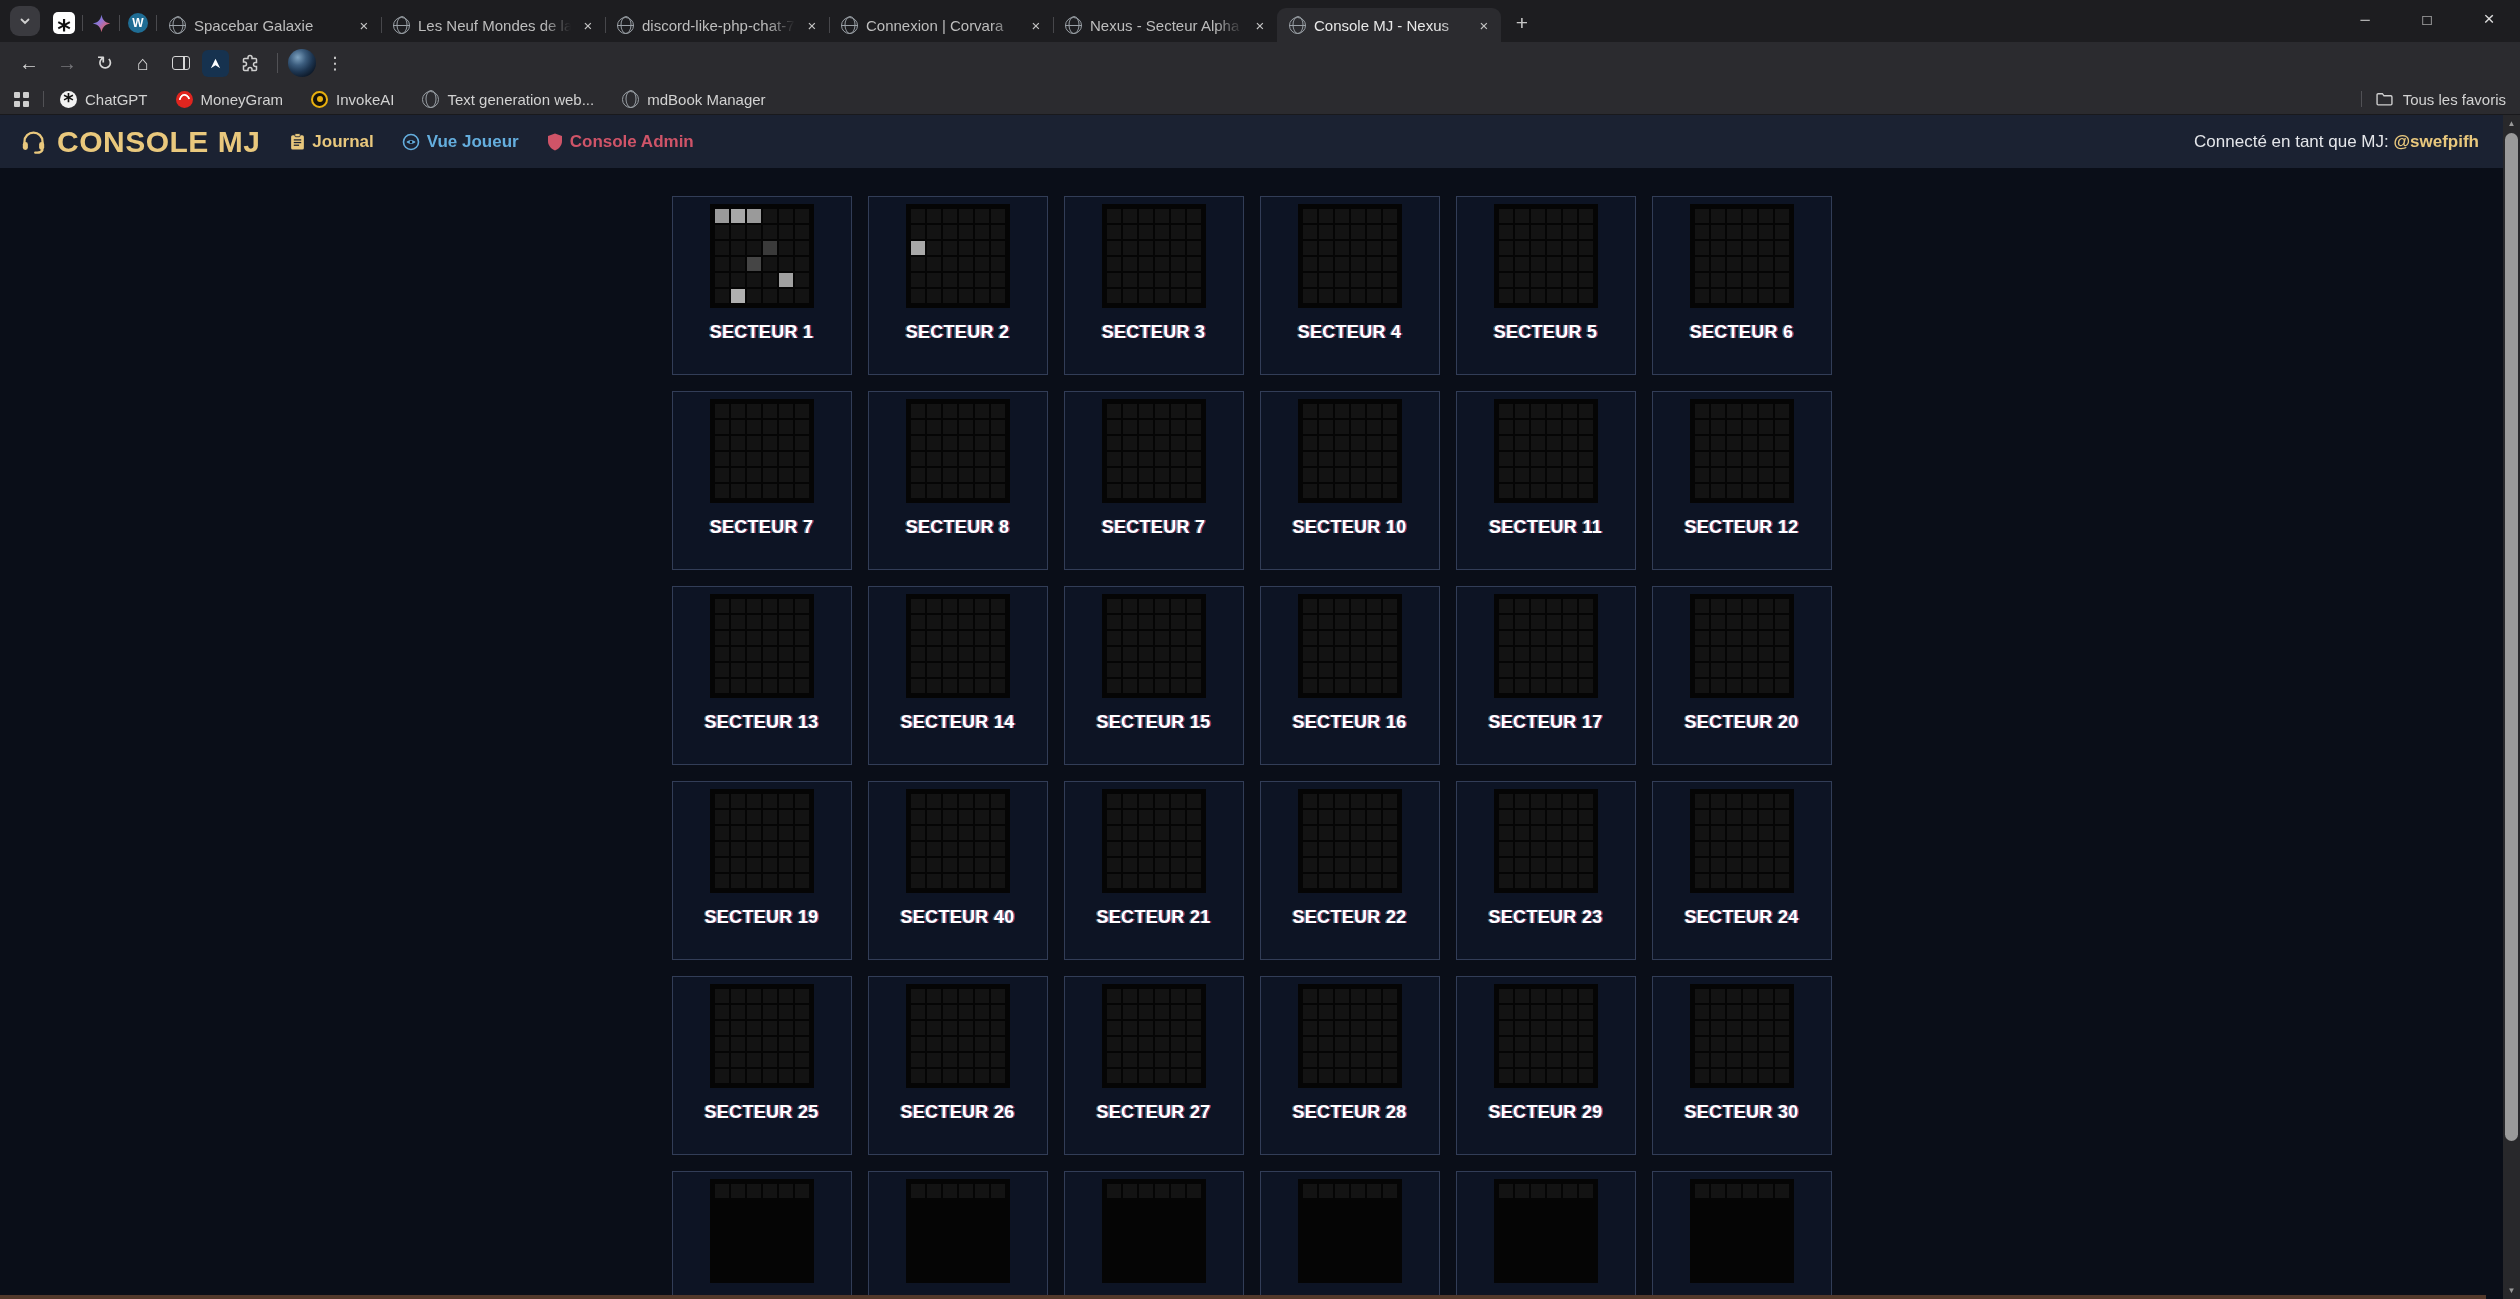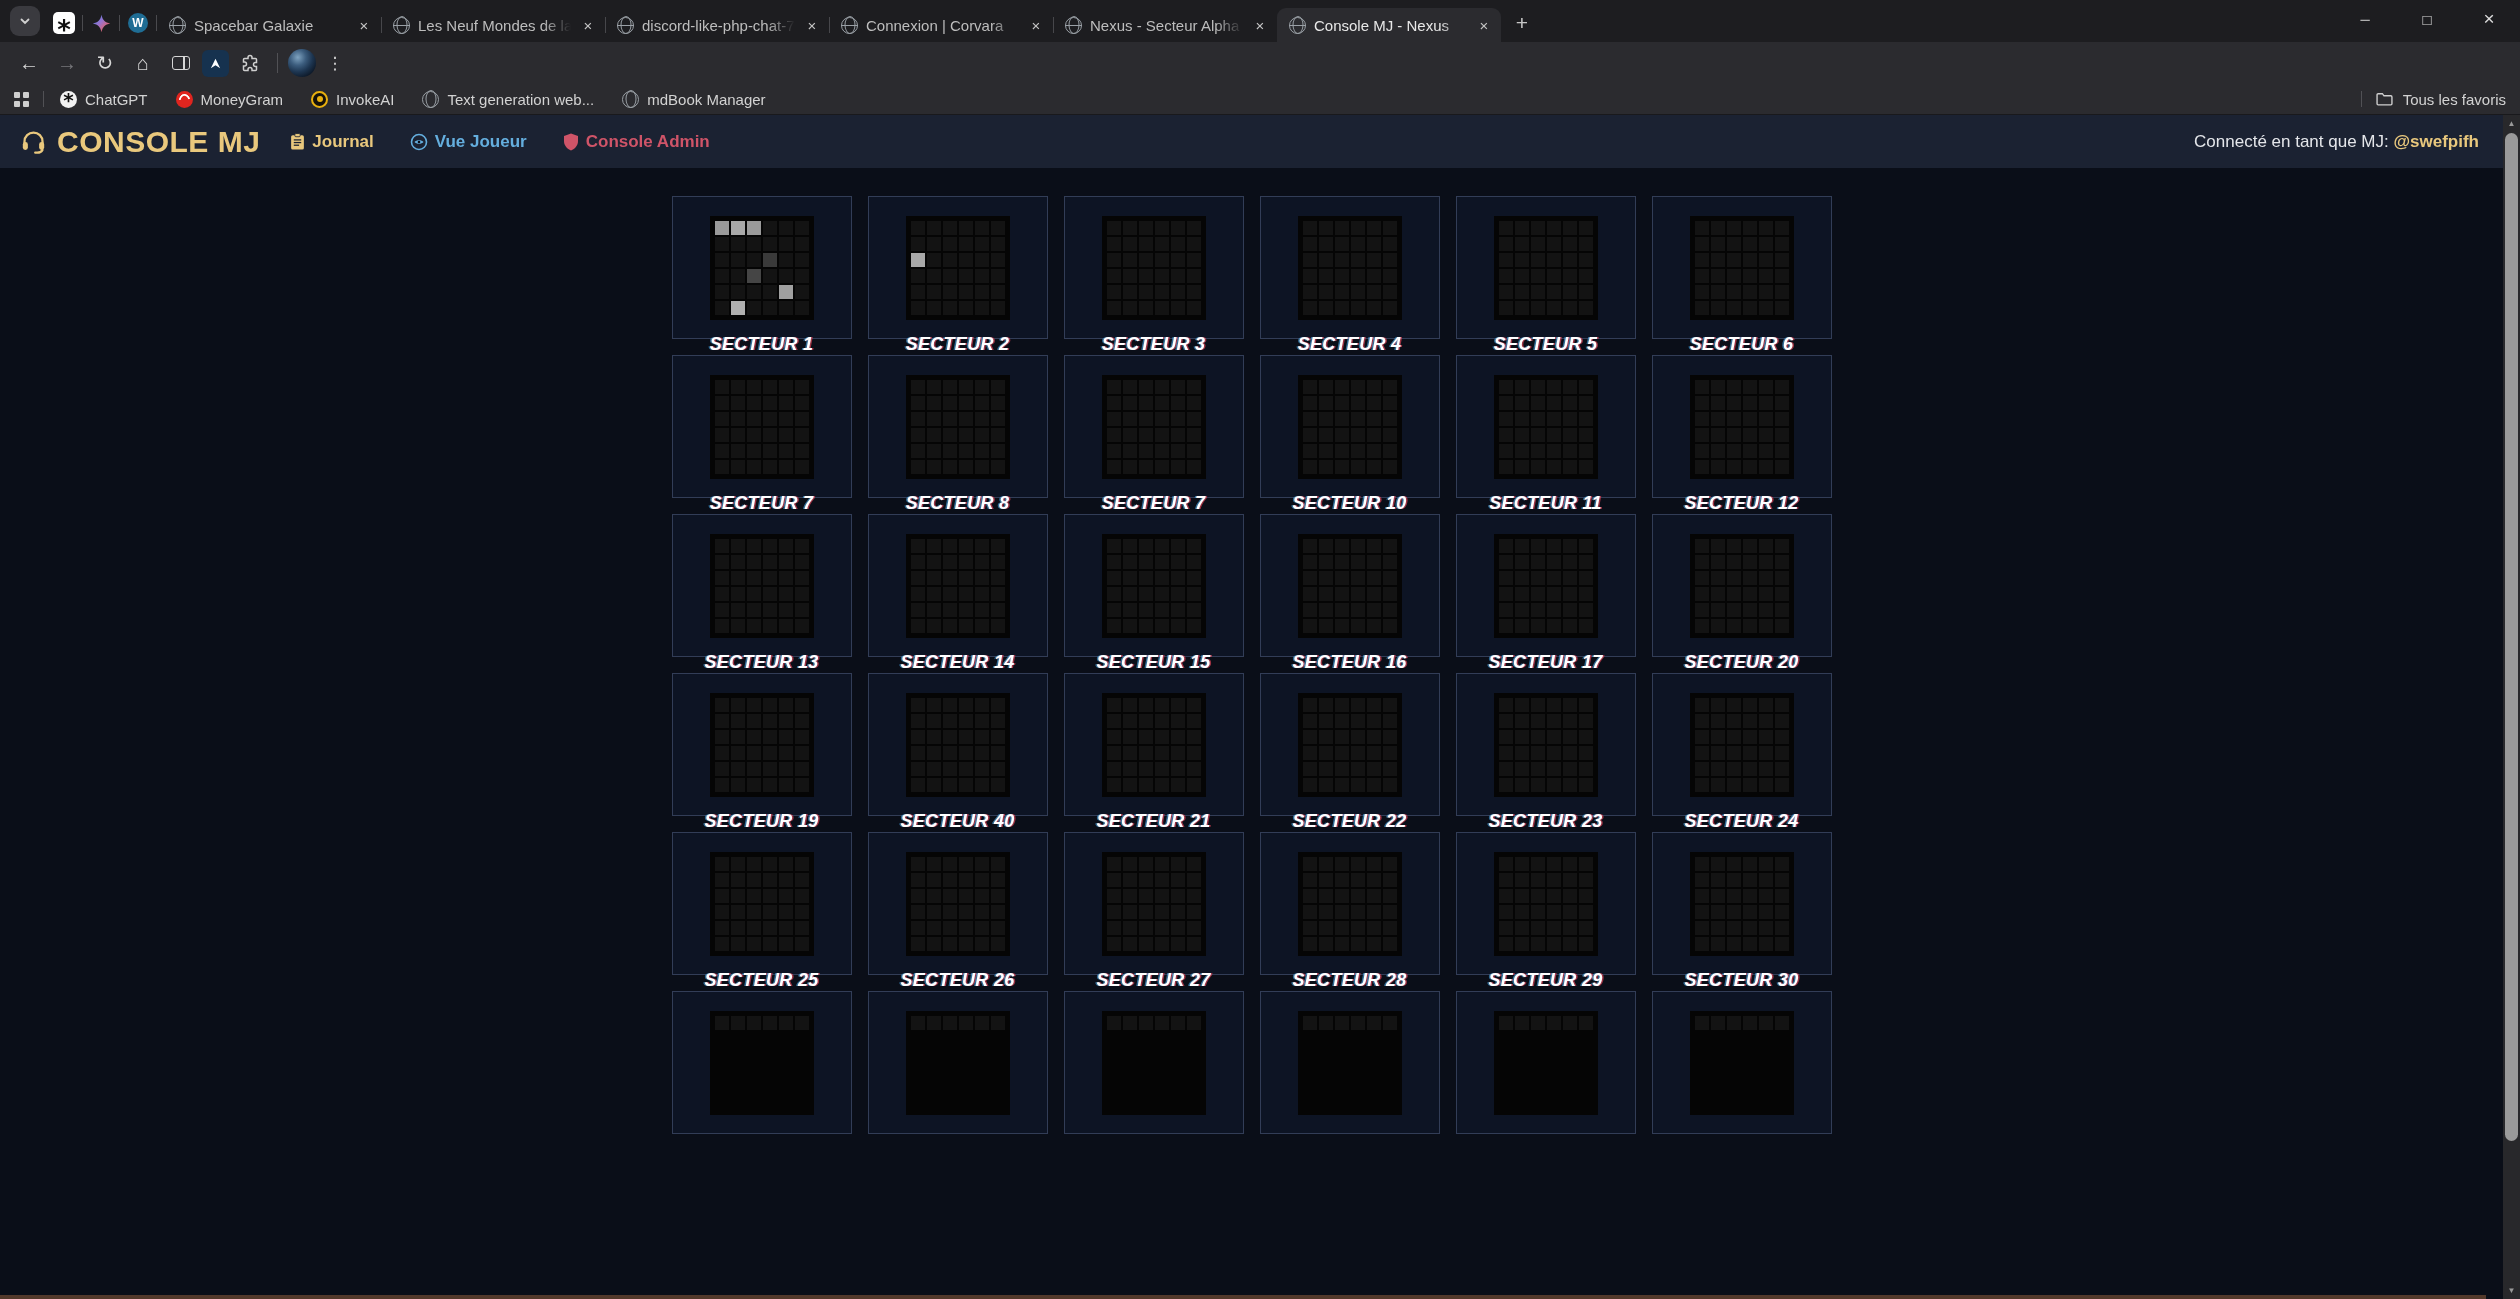--- a/index.html
+++ b/index.html
@@ -74,29 +74,29 @@
   .bm-globe::before { content:""; position:absolute; top:-1.5px; bottom:-1.5px; left:50%; width:60%;
     transform:translateX(-50%); border-radius:50%; border:1.5px solid #9aa0a6; }
   .all-favs { margin-left:auto; display:flex; align-items:center; gap:10px; }
   .all-favs .bm-sep { margin-right:4px; }
 
   
   .site { position:relative; height:1184px; background:#0a0e18; overflow:hidden; }
   .page-content { position:absolute; top:0; left:0; right:17px; bottom:0; overflow:hidden; }
   .site-header { height:53px; background:#1b2232; display:flex; align-items:center; padding:0 24px 0 20px; }
   .brand { display:flex; align-items:center; gap:10px; color:#e9c87d; font-size:30px; font-weight:700; letter-spacing:.5px; }
-  .site-nav { display:flex; align-items:center; gap:36px; margin-left:30px; }
+  .site-nav { display:flex; align-items:center; gap:28px; margin-left:30px; }
   .nav-item { display:flex; align-items:center; gap:7px; font-size:17px; font-weight:700; }
   .nav-gold { color:#e9c87d; } .nav-blue { color:#64aede; } .nav-red { color:#cf5468; }
   .session { margin-left:auto; color:#e4e6ea; font-size:17px; }
   .session b { color:#e9c87d; font-weight:700; }
 
   .page-title { margin-top:64px; text-align:center; color:#7fb9d9; font-size:27px; font-weight:700; }
   .sector-grid { width:1160px; margin:28px auto 0; display:flex; flex-wrap:wrap; gap:16px; }
-  .sector-card { width:180px; height:143px; background:#0d1424; border:1px solid #323d57; padding-top:19px; text-align:center;font-style:italic; }
+  .sector-card { width:180px; height:179px; background:#0d1424; border:1px solid #323d57; padding-top:7px; text-align:center; }
   .minimap { width:104px; height:104px; margin:0 auto; background:#050505; padding:5px;
     display:grid; grid-template-columns:repeat(6,14px); grid-auto-rows:14px; gap:2px; }
   .cell { width:14px; height:14px; }
   .sector-label { margin-top:14px; color:#fff; font-size:18px; font-weight:700; letter-spacing:.3px;
     text-shadow:-1.5px 0 rgba(80,185,255,.55), 1.5px 0 rgba(255,75,95,.6); }
 
   
   .scrollbar { position:absolute; top:0; right:0; width:17px; height:100%; background:#28282b; }
   .scroll-btn { height:17px; display:flex; align-items:center; justify-content:center; color:#9a9a9a; font-size:8px; }
   .scroll-btn.down { position:absolute; bottom:0; left:0; right:0; }

